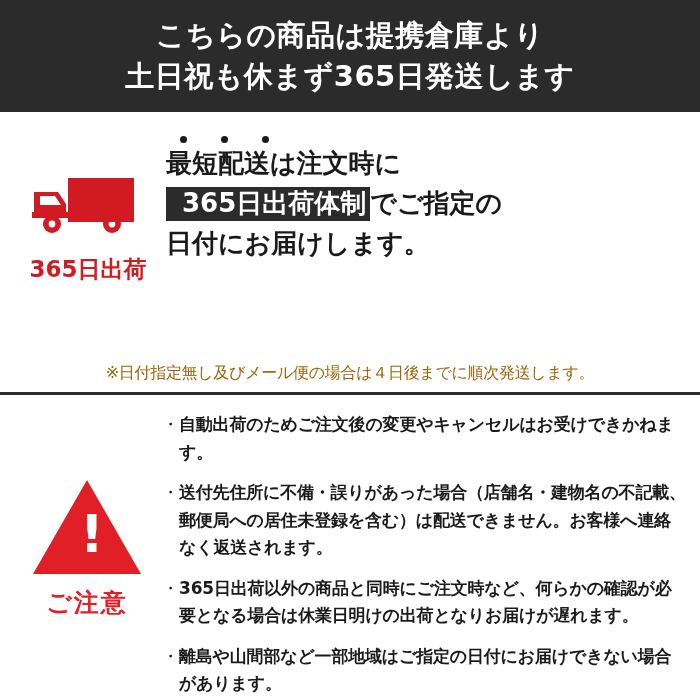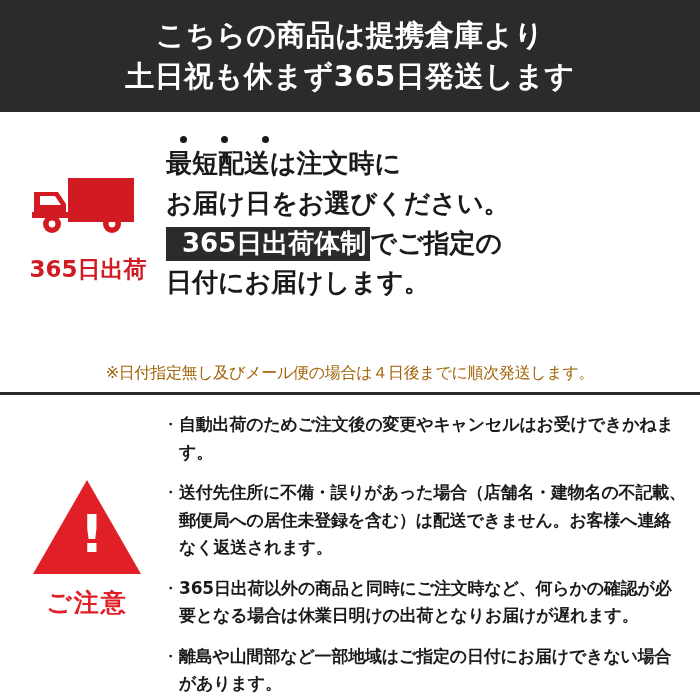--- a/index.html
+++ b/index.html
@@ -221,21 +221,20 @@
         <div class="truck-label">365日出荷</div>
       </div>
 
       <div class="msg-col">
         <div class="dotrow">
           <span class="dot"></span>
           <span class="dot"></span>
           <span class="dot"></span>
         </div>
         <div class="msg-line">最短配送は注文時に</div>
-        <div class="msg-line">お届け日をお選びください。</div>
         <div class="msg-line"><span class="highlight">365日出荷体制</span><span>でご指定の</span></div>
         <div class="msg-line">日付にお届けします。</div>
       </div>
 
     </div>
     <div class="note">※日付指定無し及びメール便の場合は４日後までに順次発送します。</div>
   </div>
 
   <div class="caution">
     <div class="caution-icon-col">

